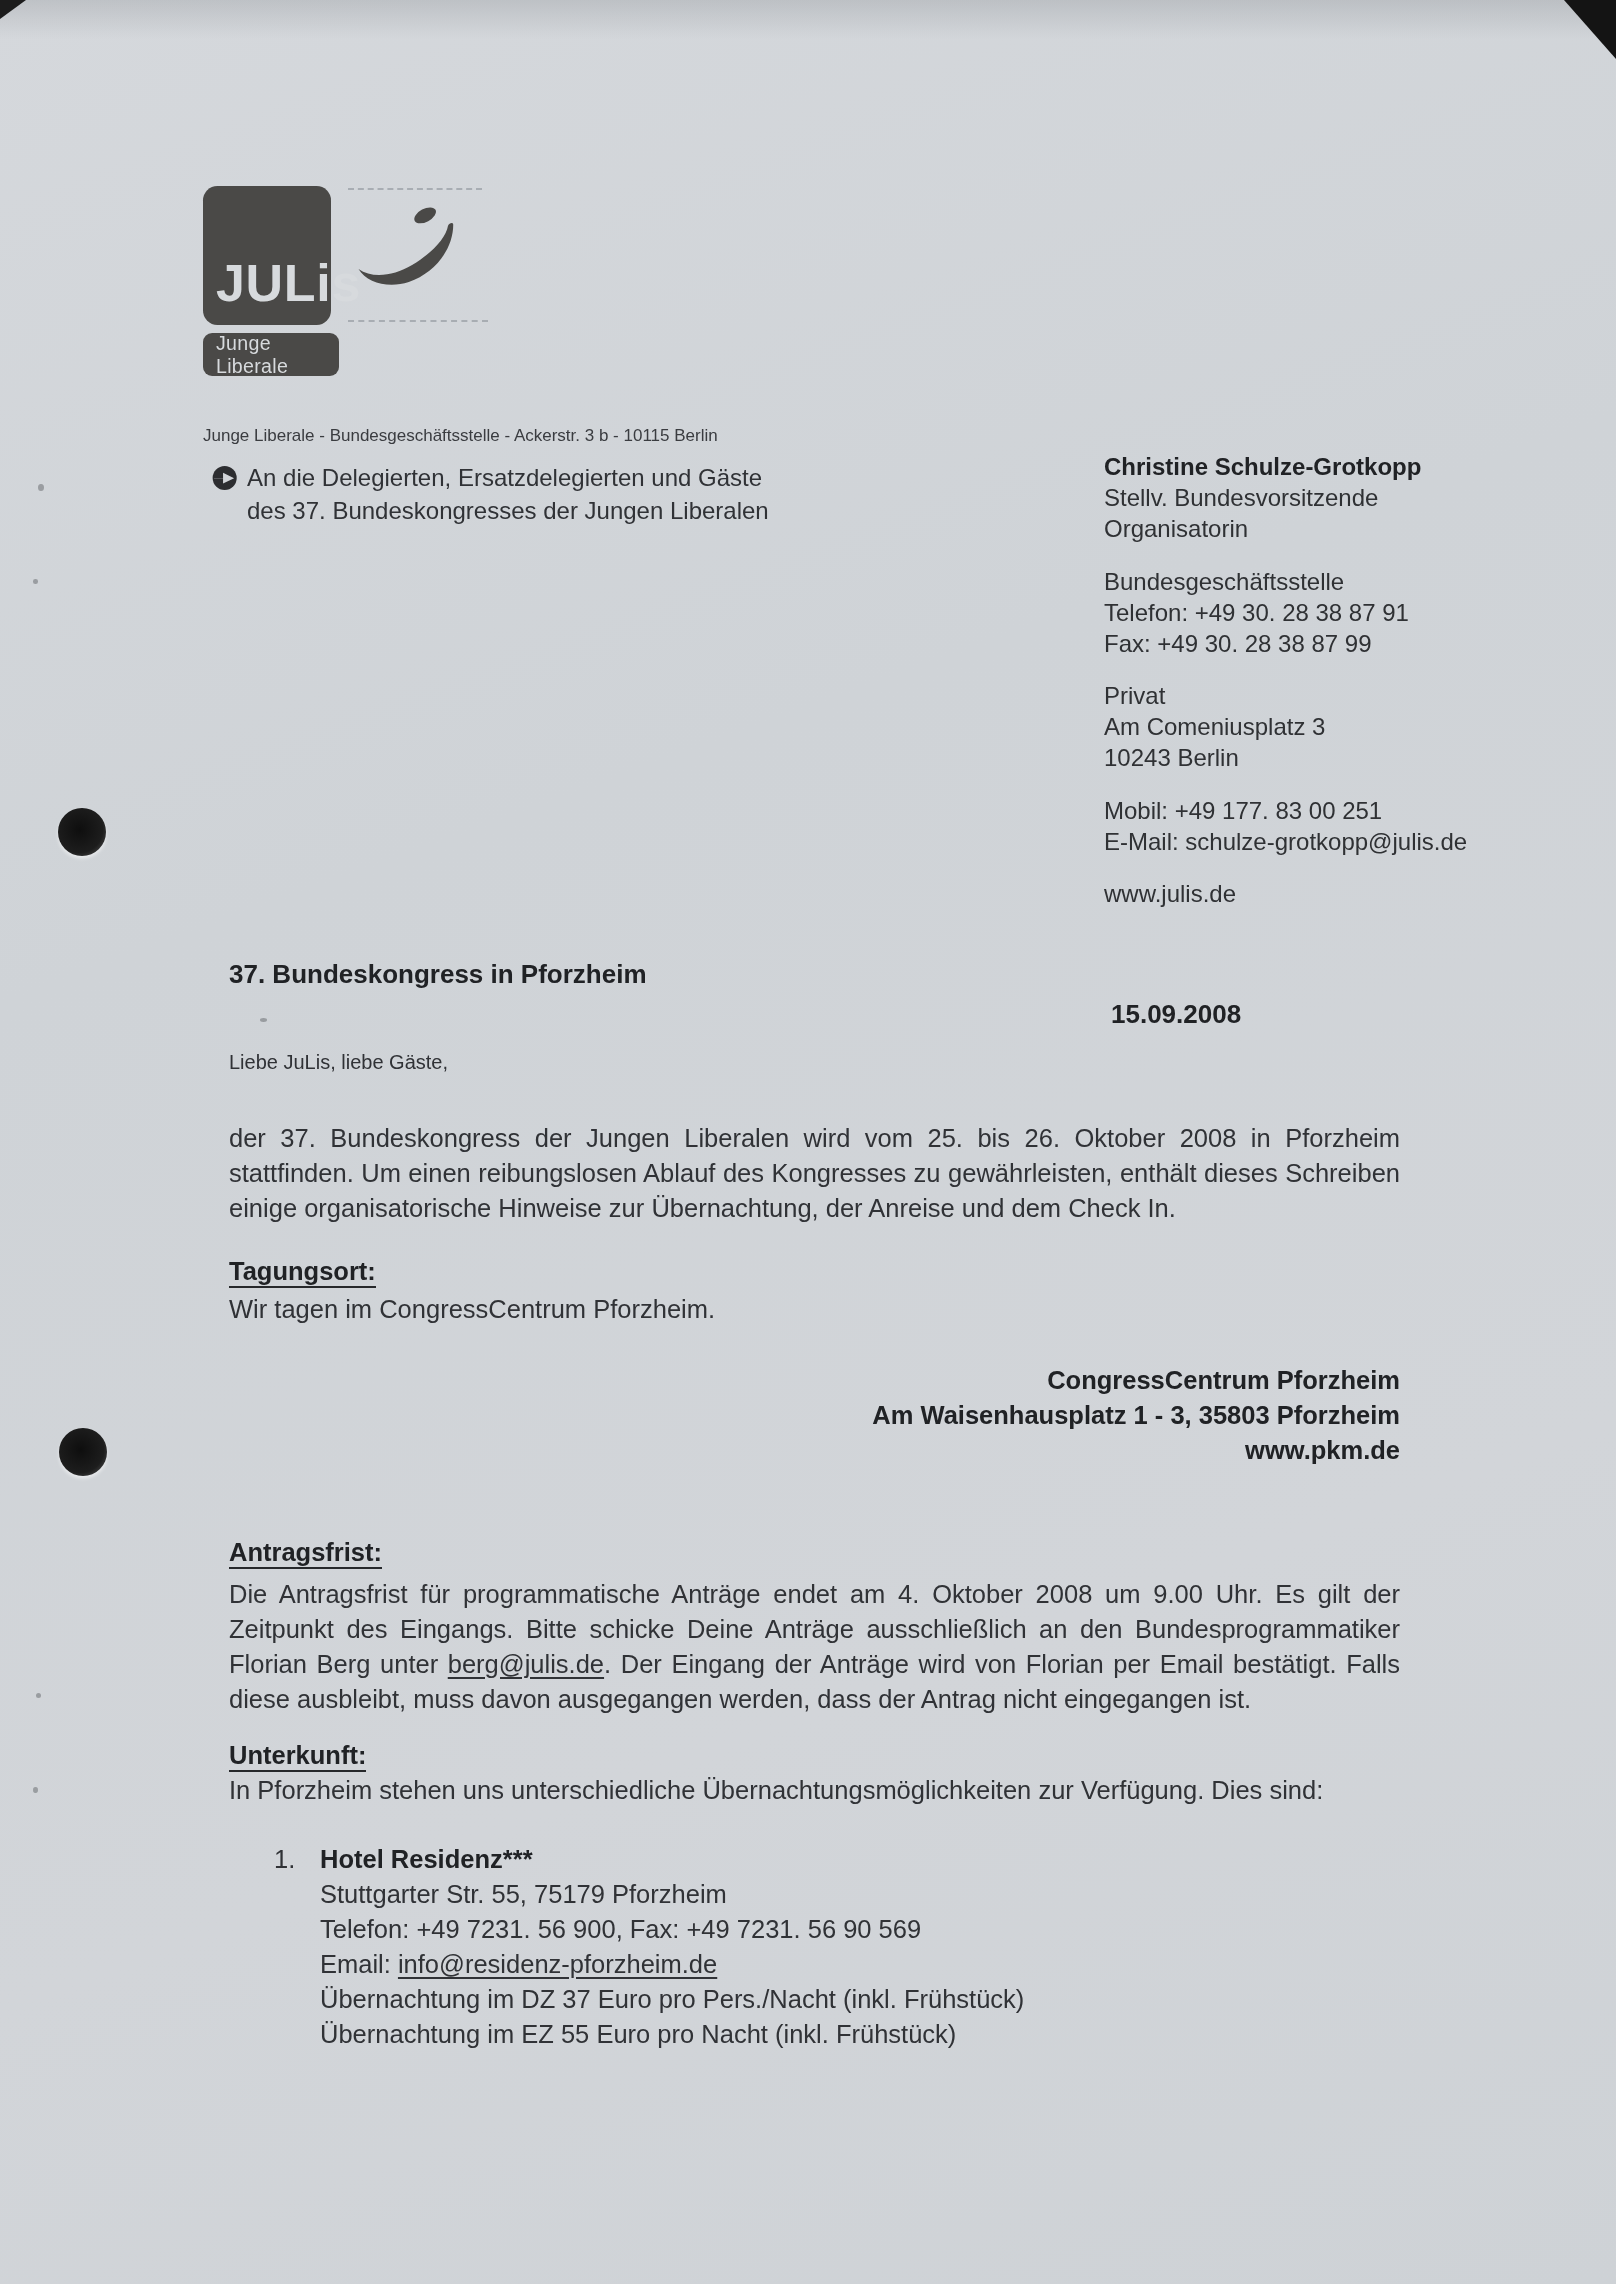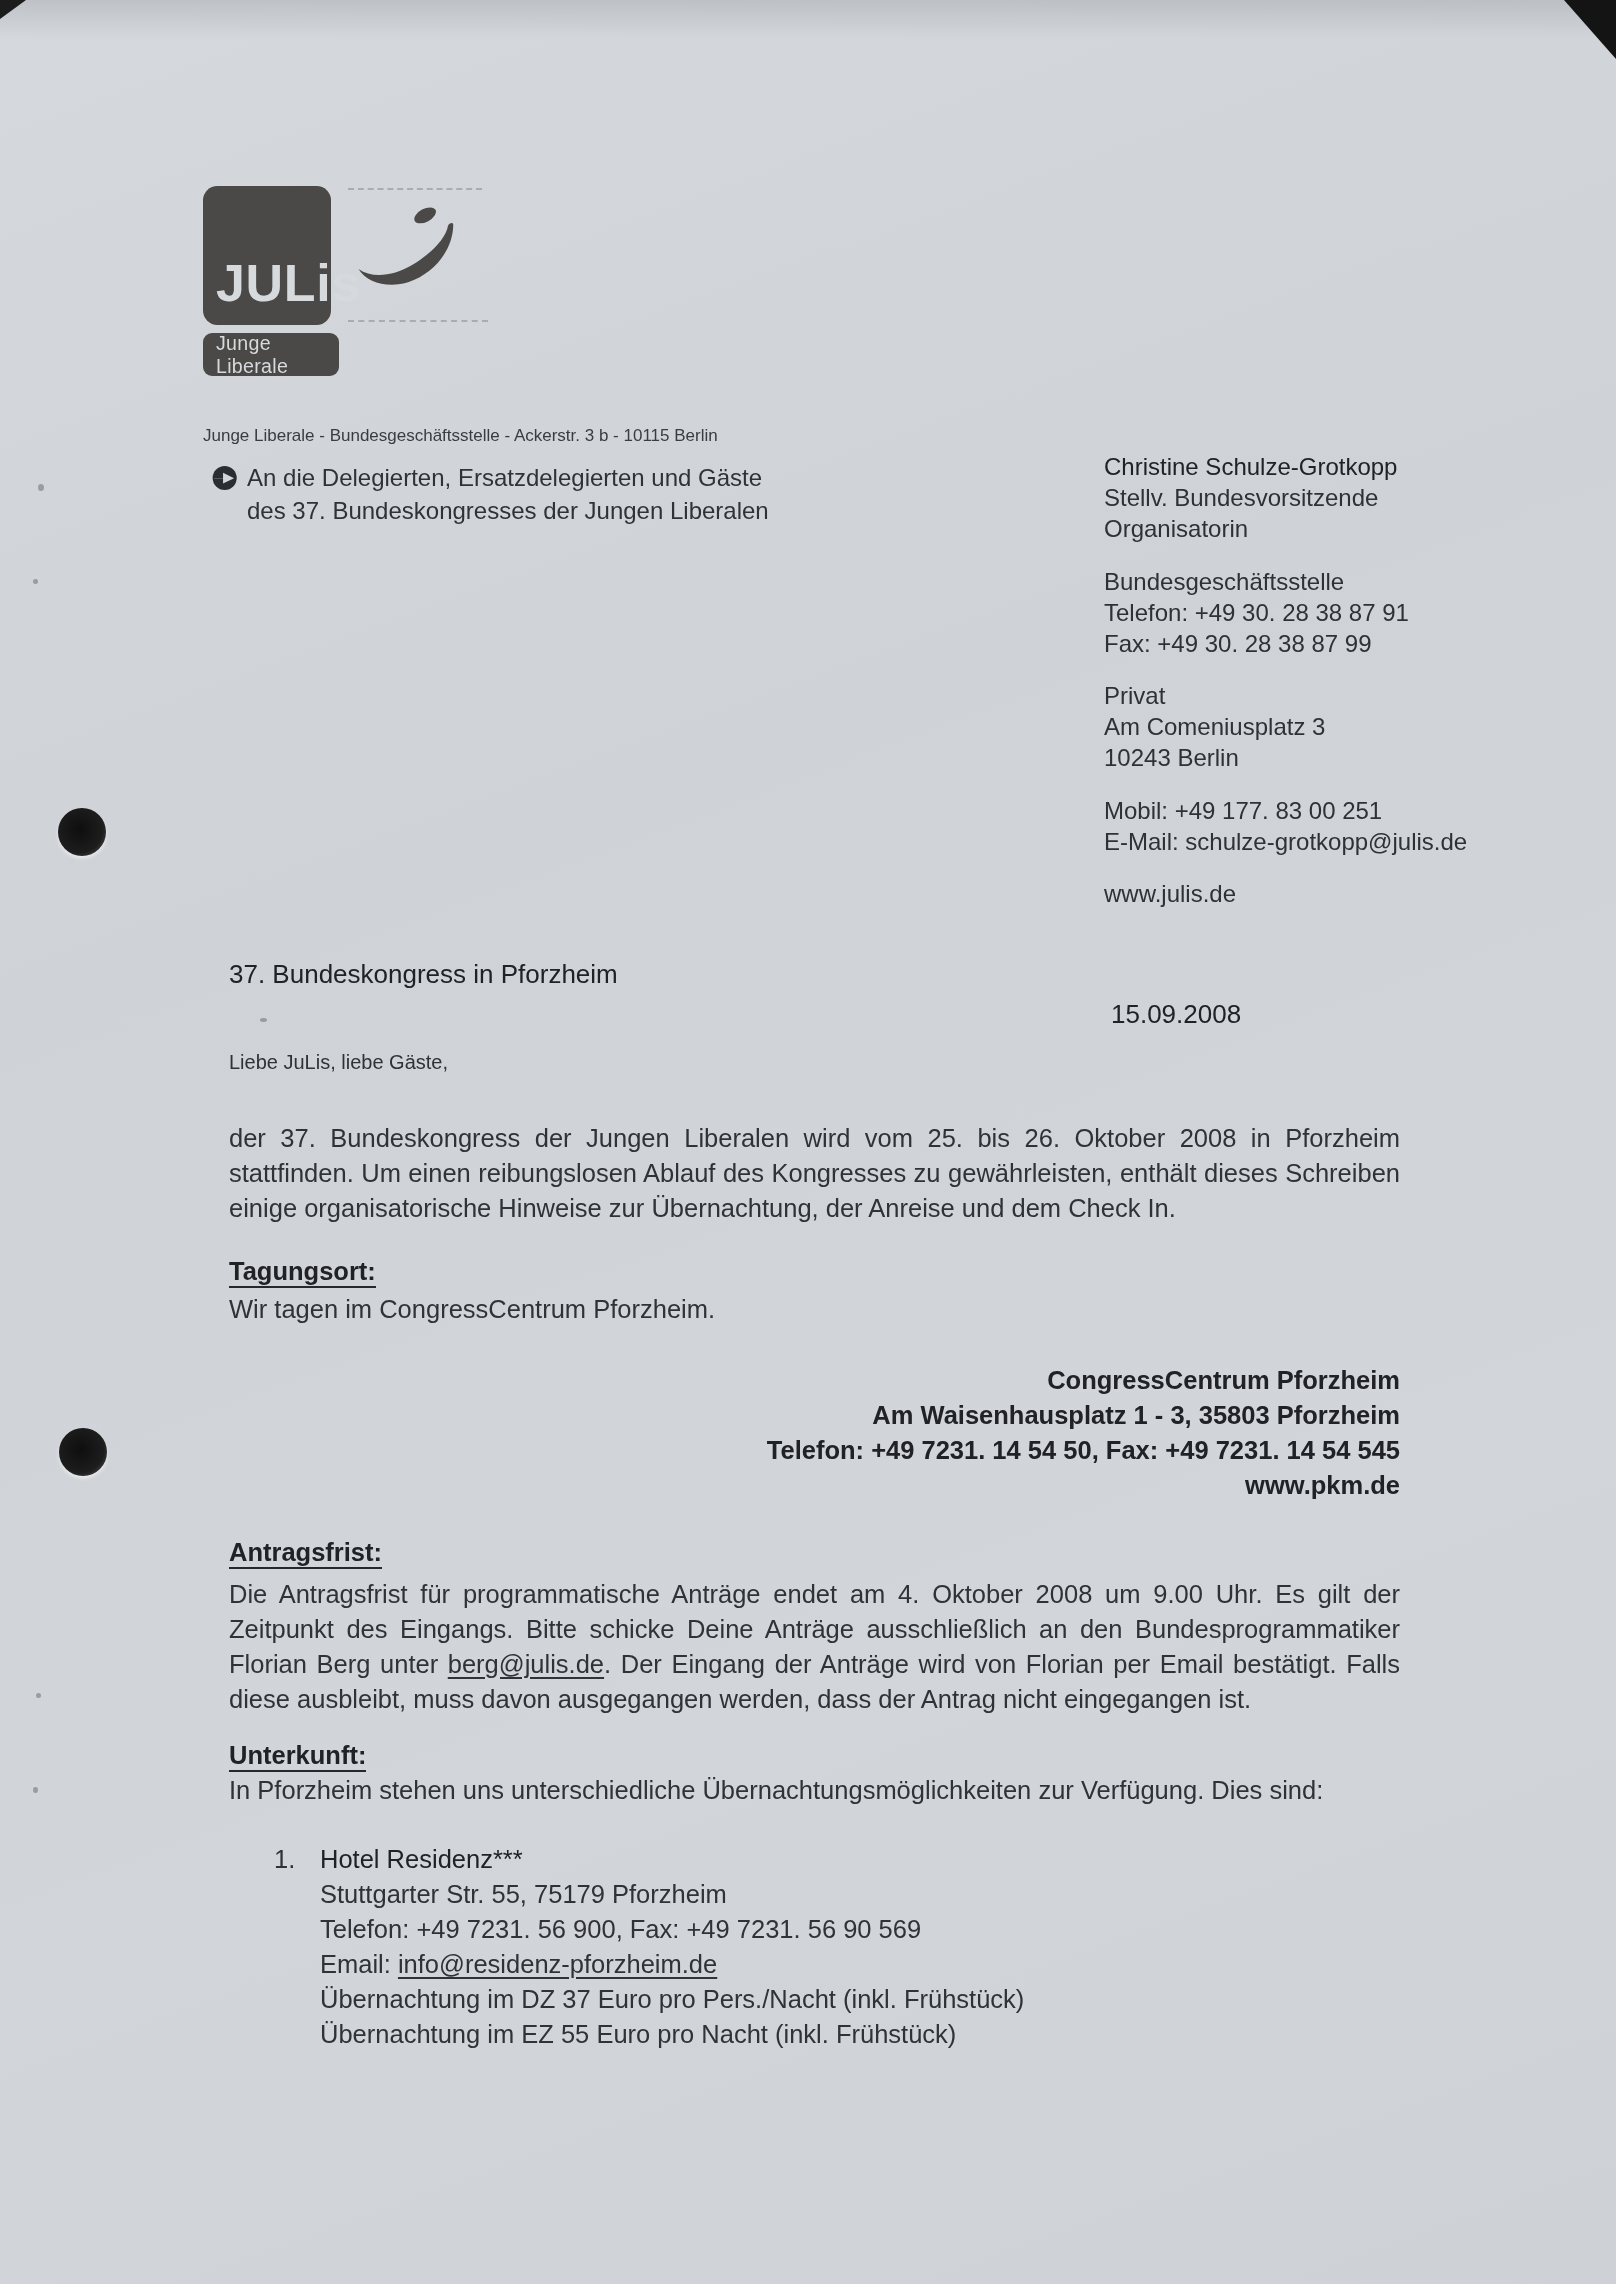--- a/index.html
+++ b/index.html
@@ -47,21 +47,21 @@
 
   .sender-line { position: absolute; left: 203px; top: 426px; font-size: 17px; color: #3a3c40; }
 
   .recipient { position: absolute; left: 212px; top: 461px; font-size: 24px; line-height: 33px; }
   .recipient .r1 { display: flex; align-items: center; }
   .recipient .bullet { display: inline-block; width: 26px; height: 26px; margin-right: 9.1px; flex: 0 0 auto; }
   .recipient .r2 { padding-left: 35px; }
 
   .contact { position: absolute; left: 1104px; top: 451px; font-size: 24px; line-height: 31px; color: #2f3134; }
   .cg + .cg { margin-top: 21.6px; }
-  .bold { font-weight: normal; color: #202225; }
+  .bold { font-weight: bold; color: #202225; }
 
   .subject { position: absolute; left: 229px; top: 959px; font-size: 26px; }
   .date { position: absolute; left: 1111px; top: 999px; font-size: 26px; }
   .salutation { position: absolute; left: 229px; top: 1051px; font-size: 20px; }
 
   .para { margin: 0; position: absolute; left: 229px; width: 1171px;
     font-size: 25.5px; line-height: 35px; text-align: justify; }
   .intro { top: 1121px; }
   .antragsfrist-para { top: 1577px; }
 
@@ -162,21 +162,20 @@
   <p class="para intro">der 37. Bundeskongress der Jungen Liberalen wird vom 25. bis 26. Oktober 2008 in Pforzheim stattfinden. Um einen reibungslosen Ablauf des Kongresses zu gewährleisten, enthält dieses Schreiben einige organisatorische Hinweise zur Übernachtung, der Anreise und dem Check In.</p>
 
   <div class="heading h-tagungsort">
     <span class="hu">Tagungsort:</span>
   </div>
   <div class="line tagungsort-body">Wir tagen im CongressCentrum Pforzheim.</div>
 
   <div class="venue">
     <div>CongressCentrum Pforzheim</div>
     <div>Am Waisenhausplatz 1 - 3, 35803 Pforzheim</div>
-    <div>Telefon: +49 7231. 14 54 50, Fax: +49 7231. 14 54 545</div>
     <div>www.pkm.de</div>
   </div>
 
   <div class="heading h-antragsfrist">
     <span class="hu">Antragsfrist:</span>
   </div>
   <p class="para antragsfrist-para"><span>Die Antragsfrist für programmatische Anträge endet am 4. Oktober 2008 um 9.00 Uhr. Es gilt der Zeitpunkt des Eingangs. Bitte schicke Deine Anträge ausschließlich an den Bundesprogrammatiker Florian Berg unter </span><span class="link">berg@julis.de</span><span>. Der Eingang der Anträge wird von Florian per Email bestätigt. Falls diese ausbleibt, muss davon ausgegangen werden, dass der Antrag nicht eingegangen ist.</span></p>
 
   <div class="heading h-unterkunft">
     <span class="hu">Unterkunft:</span>

